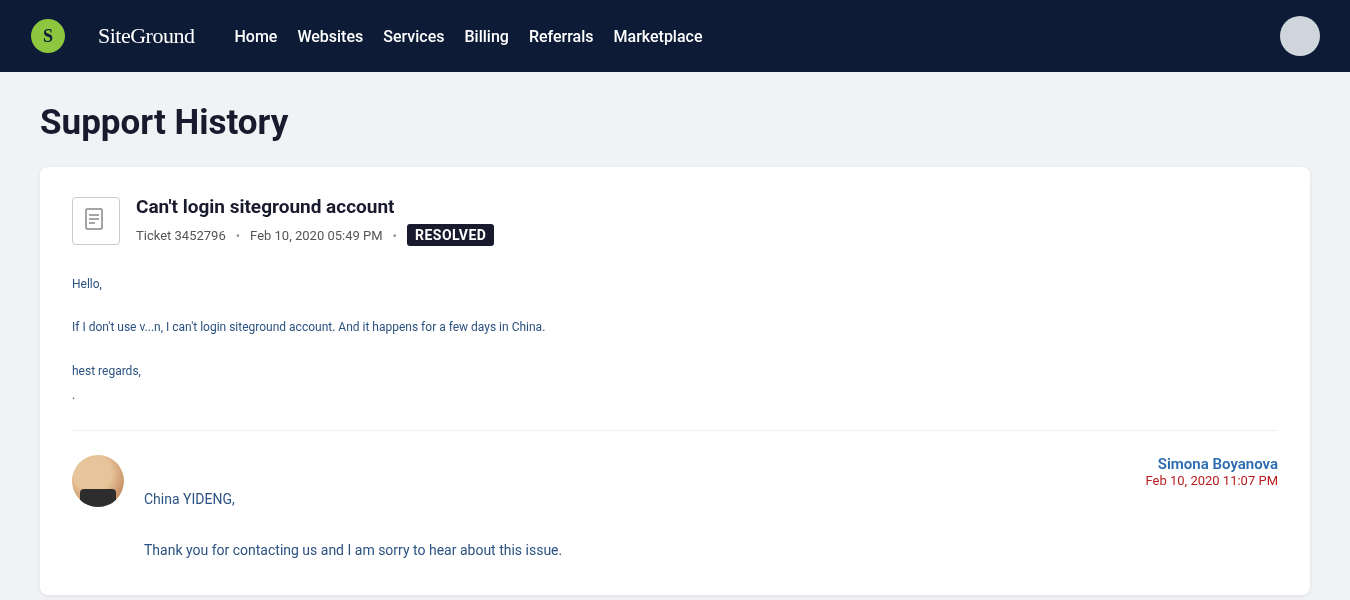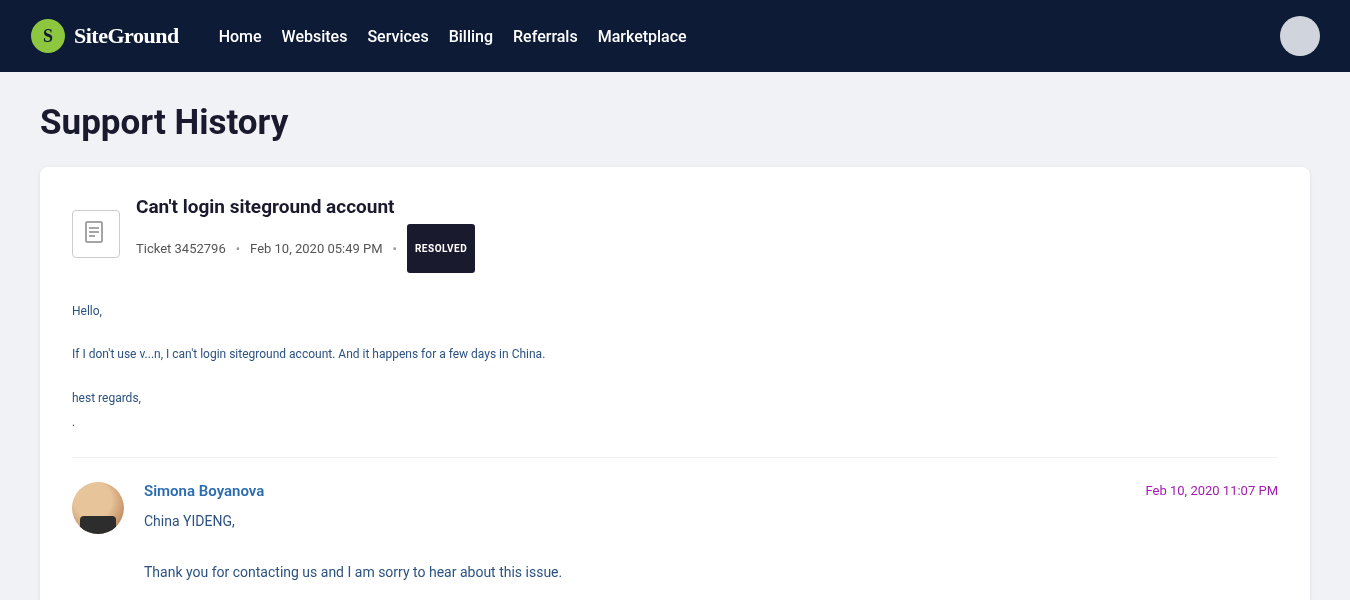--- a/index.html
+++ b/index.html
@@ -38,23 +38,24 @@
     }
 
     .logo-icon {
       width: 36px;
       height: 36px;
     }
 
     .logo-text {
       color: #ffffff;
       font-size: 22px;
-      font-weight: 700;
+      font-weight: 400;
       letter-spacing: -0.5px;
       font-family: Georgia, serif;
+      margin-left: 24px;
     }
 
     .nav-links {
       display: flex;
       align-items: center;
       gap: 20px;
       list-style: none;
     }
 
     .nav-links li a {
@@ -139,23 +140,23 @@
       color: #555;
     }
 
     .ticket-meta .dot {
       color: #999;
     }
 
     .resolved-badge {
       background-color: #1a1a2e;
       color: #ffffff;
-      font-size: 10px;
+      font-size: 14px;
       font-weight: 700;
-      padding: 19px 8px;
+      padding: 3px 8px;
       border-radius: 3px;
       letter-spacing: 0.5px;
     }
 
     
     .message-body {
       padding: 8px 0 20px 0;
       border-bottom: 1px solid #f0f0f0;
     }
 
@@ -203,34 +204,35 @@
       border-radius: 4px 4px 0 0;
     }
 
     .reply-content {
       flex: 1;
     }
 
     .reply-header {
       display: flex;
       justify-content: space-between;
-      align-items: center;
-      margin-bottom: 10px;
+      align-items: flex-end;
+      margin-bottom: 0;
+      flex-direction: column;
     }
 
     .reply-author {
       font-size: 15px;
       font-weight: 600;
       color: #2b6cb0;
       text-decoration: none;
     }
 
     .reply-timestamp {
       font-size: 13px;
-      color: #a21caf;
+      color: #b91c1c;
     }
 
     .reply-text {
       font-size: 14px;
       color: #2c5282;
       line-height: 1.7;
     }
 
     .reply-text p {
       margin-bottom: 4px;

